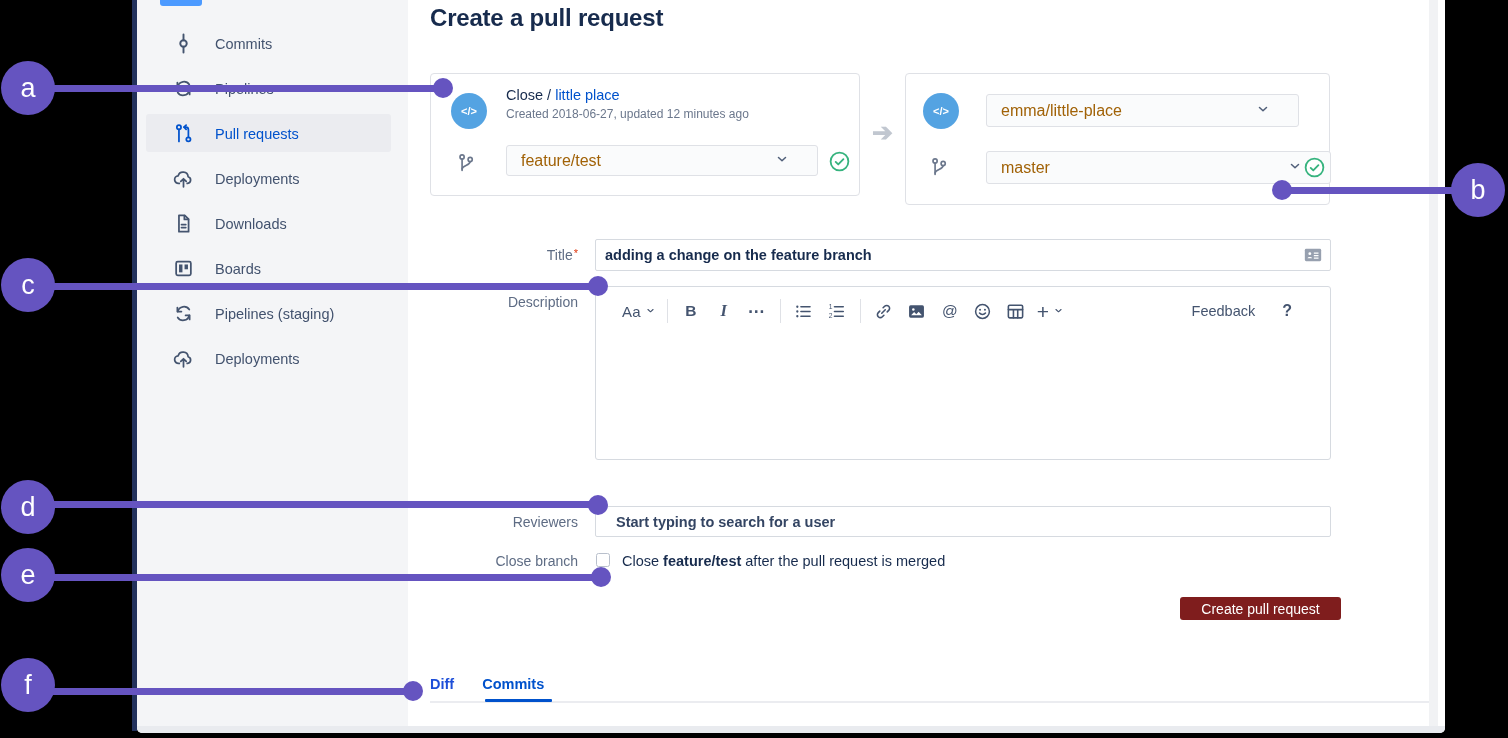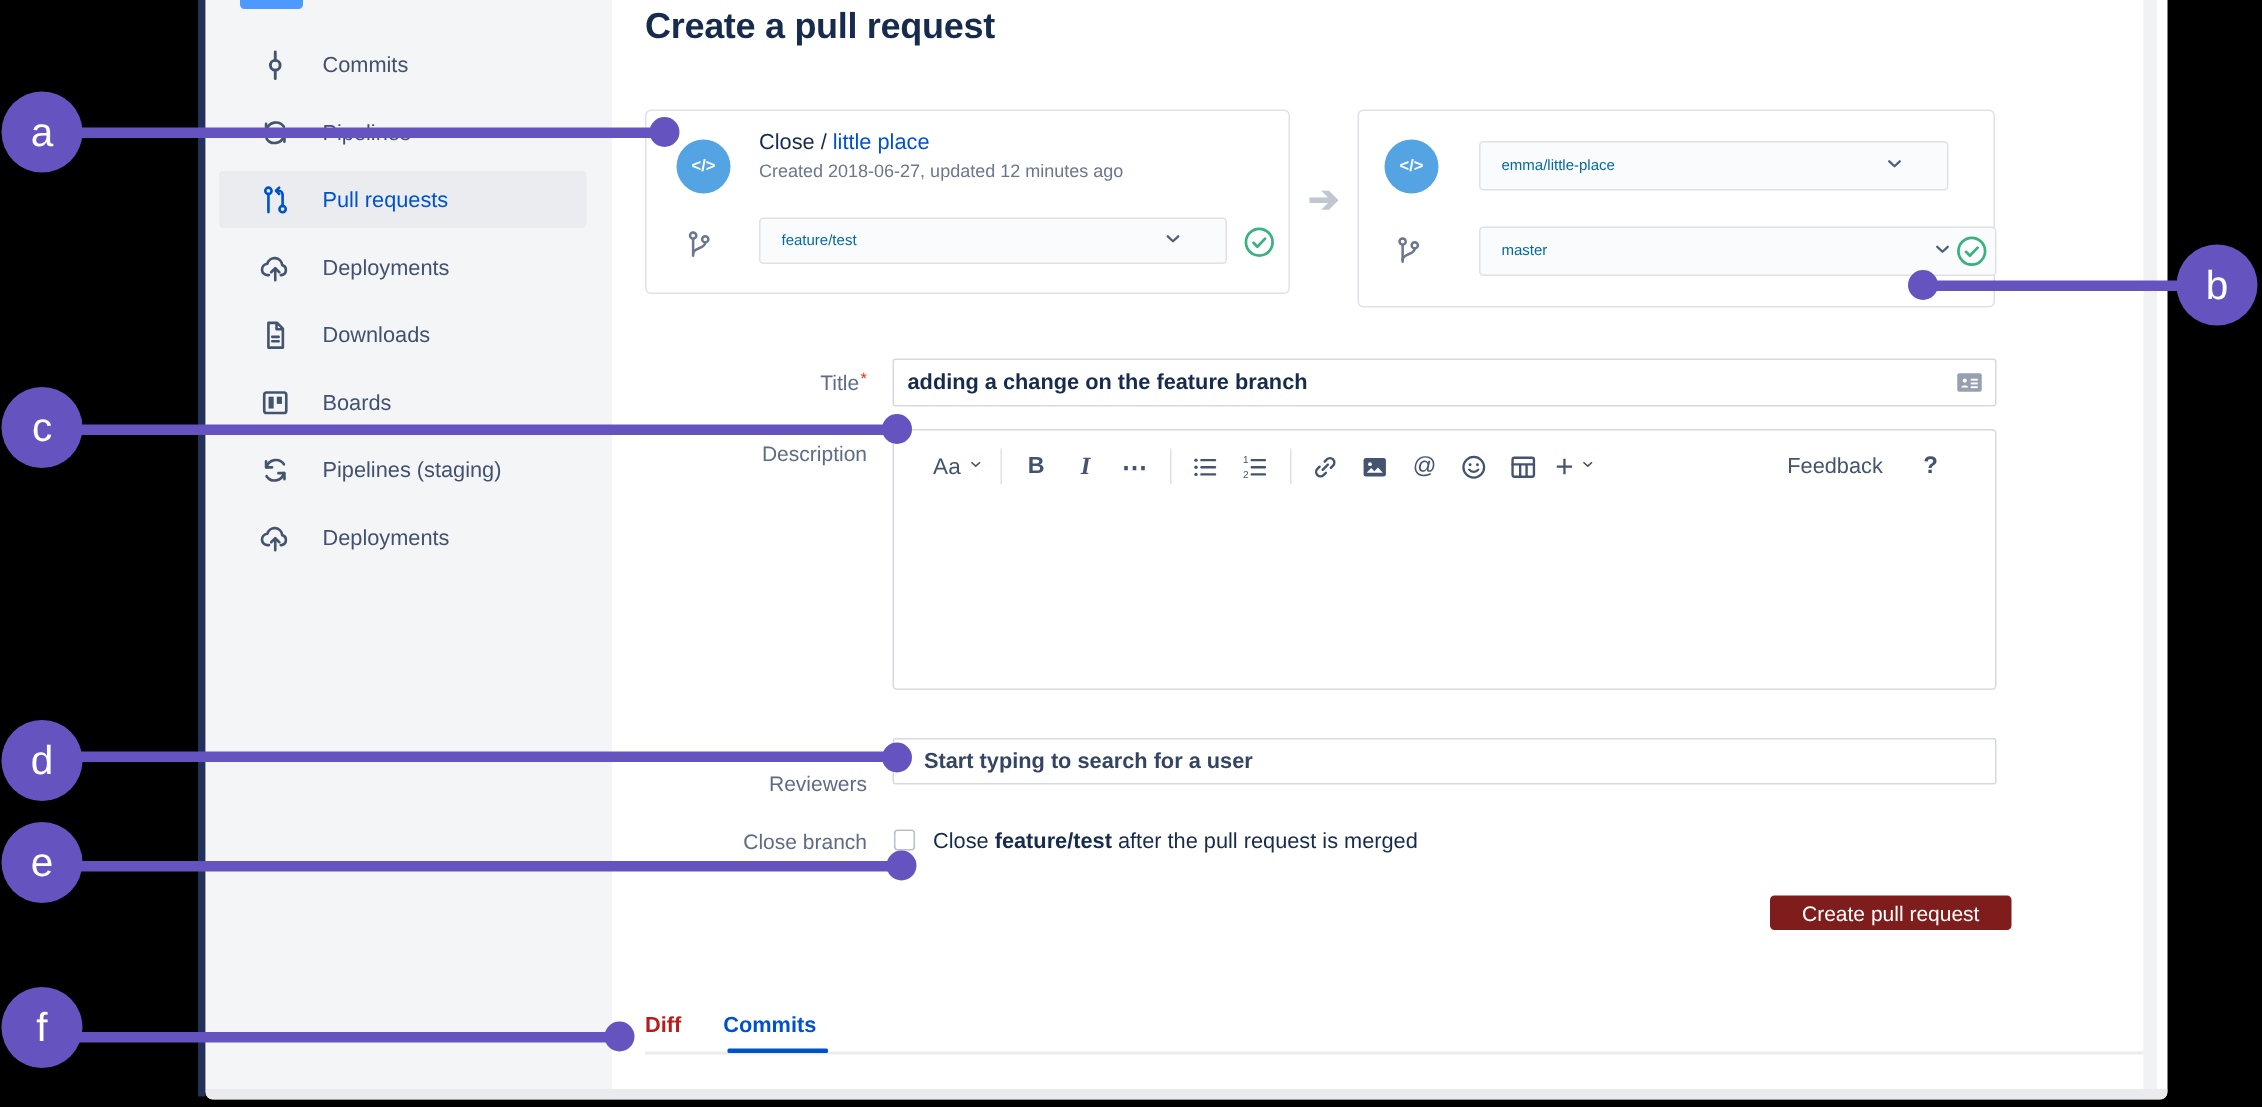--- a/index.html
+++ b/index.html
@@ -25,21 +25,21 @@
   .panel{position:absolute;background:#fff;border:1px solid #DFE1E6;border-radius:4px;box-sizing:border-box;}
   .panel.src{left:293px;top:73px;width:430px;height:123px;}
   .panel.dst{left:768px;top:73px;width:425px;height:132px;}
   .avatar{position:absolute;width:36px;height:36px;border-radius:50%;background:#54A3E2;color:#fff;
           display:flex;align-items:center;justify-content:center;font-size:11px;font-weight:700;}
   .repo-line{position:absolute;left:75px;top:13px;font-size:14.5px;color:#172B4D;white-space:nowrap;}
   .repo-line .lnk{color:#0052CC;cursor:pointer;}
   .repo-meta{position:absolute;left:75px;top:33px;font-size:12px;color:#6B778C;white-space:nowrap;}
   .branch-ic{position:absolute;width:20px;height:20px;color:#6B778C;}
   .dd{position:absolute;box-sizing:border-box;background:#FAFBFC;border:1px solid #DFE1E6;border-radius:3px;
-      display:flex;align-items:center;padding:0 28px 0 14px;font-size:10px;color:#0369a1;cursor:pointer;}
+      display:flex;align-items:center;padding:0 28px 0 14px;font-size:16px;color:#a16207;cursor:pointer;}
   .dd .dd-txt{flex:1;white-space:nowrap;overflow:hidden;}
   .ok{position:absolute;width:21px;height:21px;}
   .flow-arrow{position:absolute;left:735px;top:118px;font-size:25px;color:#C1C7D0;font-weight:700;}
   
   .lbl{position:absolute;left:321px;width:120px;text-align:right;font-size:14px;color:#5E6C84;white-space:nowrap;}
   .req{color:#DE350B;font-size:11px;vertical-align:top;margin-left:1px;}
   .txt-input{position:absolute;left:458px;width:736px;box-sizing:border-box;border:1px solid #D6DAE0;border-radius:2px;
       background:#fff;font-family:"Liberation Sans",sans-serif;font-size:14.5px;color:#172B4D;padding:0 34px 0 9px;outline:none;font-weight:bold;}
   .txt-input::placeholder{color:#344563;opacity:1;}
   .card-ic{position:absolute;left:1166px;top:245px;width:20px;height:20px;}
@@ -59,21 +59,21 @@
   .tb-feedback{font-size:14.5px;color:#44546F;cursor:pointer;}
   .tb-help{font-size:16px;font-weight:700;color:#44546F;cursor:pointer;}
   .checkbox{position:absolute;left:459px;top:553px;width:14px;height:14px;appearance:none;-webkit-appearance:none;
       border:1.5px solid #B9C0CC;border-radius:2.5px;background:#fff;margin:0;cursor:pointer;}
   .close-text{position:absolute;left:485px;top:553px;font-size:14.5px;color:#172B4D;white-space:nowrap;}
   .close-text b{font-weight:700;}
   .submit-btn{position:absolute;left:1043px;top:597px;width:161px;height:23px;background:#7f1d1d;border:none;
       border-radius:3px;color:#fff;font-size:14px;font-weight:500;font-family:"Liberation Sans",sans-serif;cursor:pointer;}
   
   .tabs{position:absolute;left:293px;top:676px;display:flex;gap:28px;}
-  .tab{font-size:14.5px;font-weight:700;color:#b91c1c;cursor:pointer;}
+  .tab{font-size:14.5px;font-weight:700;color:#1d4ed8;cursor:pointer;}
   .tab.active{color:#0052CC;}
   .tab-divider{position:absolute;left:293px;top:701px;width:1002px;height:2px;background:#EBECF0;}
   .tab-underline{position:absolute;left:348px;top:699px;width:67px;height:3px;background:#0052CC;border-radius:1px;}
   
   .vtrack{position:absolute;left:1292px;top:0;width:9px;height:726px;background:#F1F2F4;}
   .hbar{position:absolute;left:0;top:726px;width:1308px;height:7px;background:#E9EBEF;}
   
   .mk{position:absolute;width:54px;height:54px;border-radius:50%;background:#6554C0;color:#fff;z-index:60;
       display:flex;align-items:center;justify-content:center;font-size:27px;font-weight:500;}
   .mk.a{left:1px;top:61px;}  .mk.b{left:1451px;top:163px;} .mk.c{left:1px;top:258px;}
@@ -320,21 +320,21 @@
               </svg></span>
           </span>
         <span class="tb-right">
           <span class="tb-feedback">Feedback</span>
           <span class="tb-help">?</span>
         </span>
       </div>
     </div>
 
     <div class="lbl" style="top:514px;">Reviewers</div>
-    <input class="txt-input" style="top: 492px; height: 31px; padding-right: 9px; padding-left: 20px;" placeholder="Start typing to search for a user">
+    <input class="txt-input" style="top: 506px; height: 31px; padding-right: 9px; padding-left: 20px;" placeholder="Start typing to search for a user">
 
     <div class="lbl" style="top:553px;">Close branch</div>
     <input type="checkbox" class="checkbox" style="">
     <div class="close-text">
       <span>Close </span><b>feature/test</b><span> after the pull request is merged</span>
     </div>
 
     <button class="submit-btn">Create pull request</button>
 
     <div class="tabs" id="tabs">

